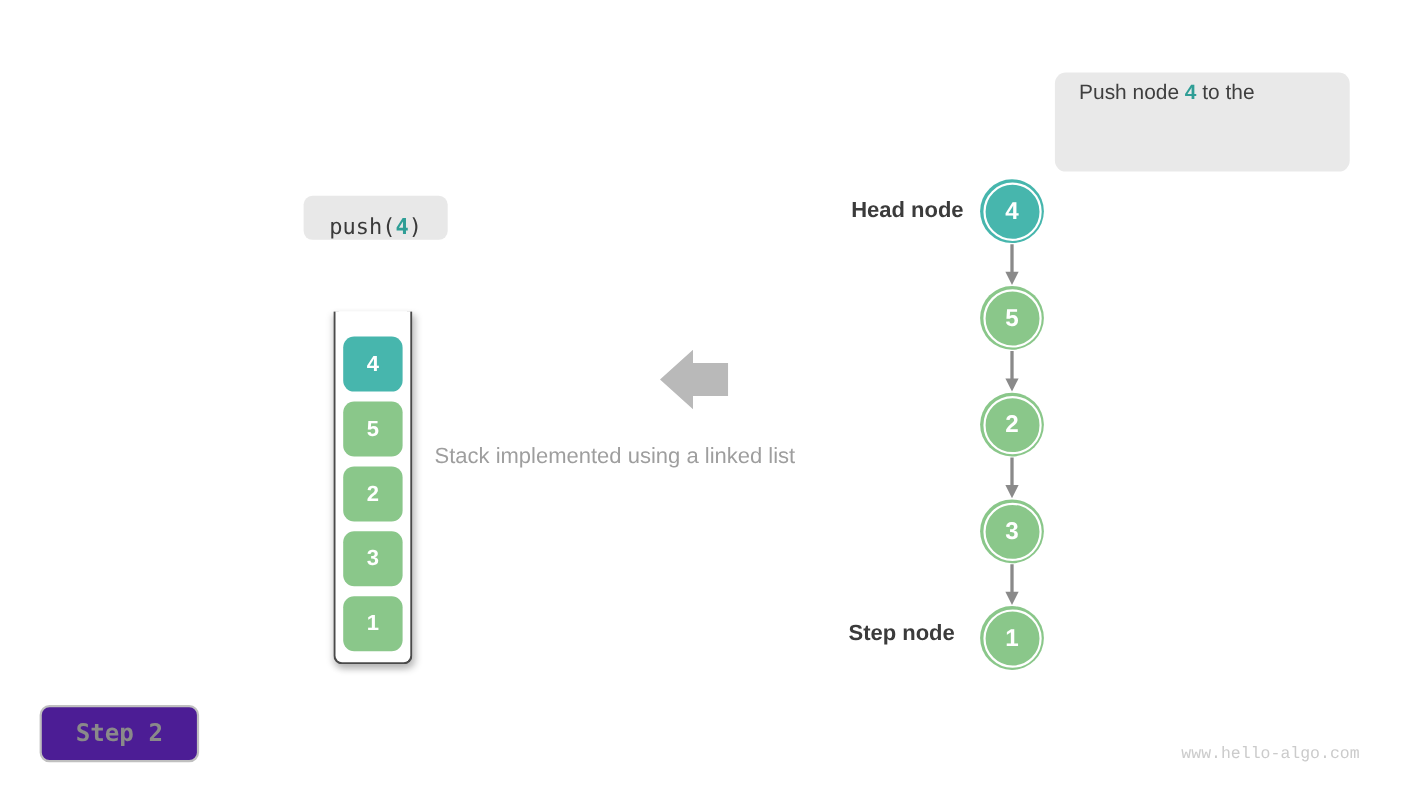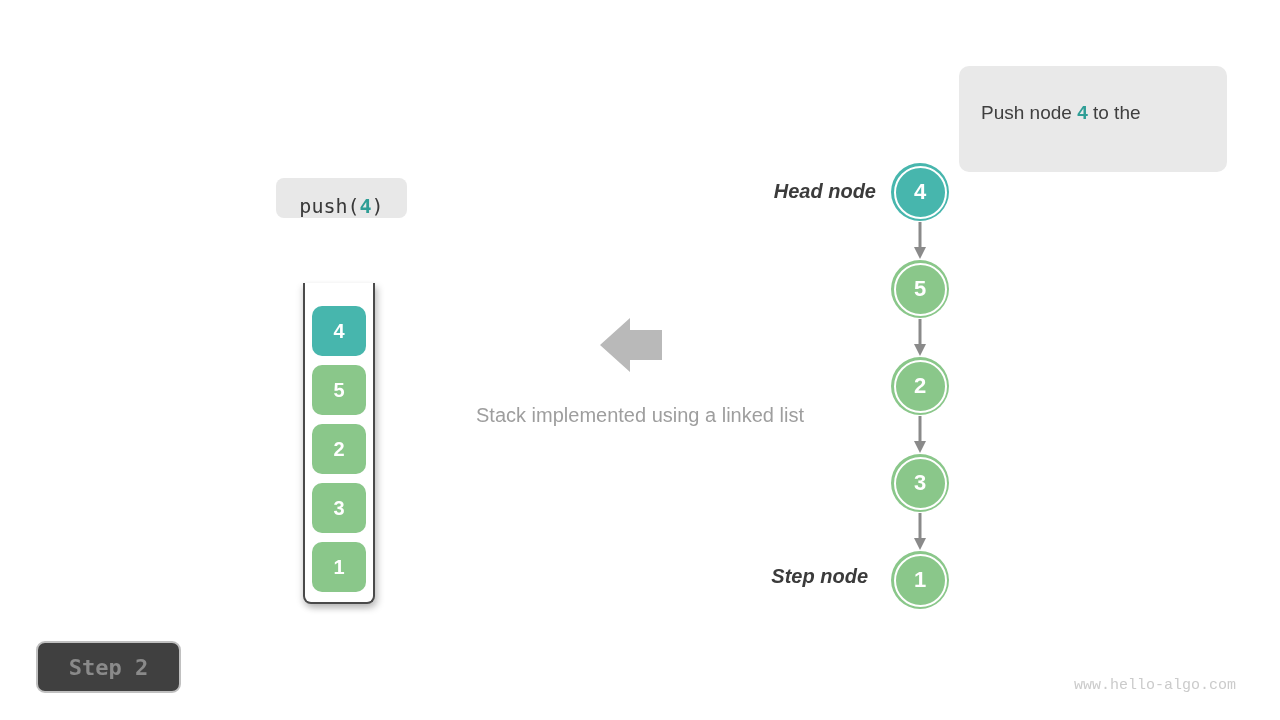--- a/index.html
+++ b/index.html
@@ -12,24 +12,24 @@
     font-family: "Liberation Sans", sans-serif;
     overflow: hidden;
   }
 
   
   .callout {
     position: absolute;
     left: 959px;
     top: 66px;
     width: 268px;
-    height: 106px;
+    height: 90px;
     background: #e9e9e9;
     border-radius: 10px;
-    padding: 33px 22px;
+    padding: 5px 22px;
     font-size: 19px;
     line-height: 28px;
     color: #3f3f3f;
   }
   .accent { color: var(--teal-text); font-weight: bold; }
 
   
   .op-chip {
     position: absolute;
     left: 276px;
@@ -88,21 +88,21 @@
   .big-arrow {
     position: absolute;
     left: 600px;
     top: 318px;
   }
   .caption {
     position: absolute;
     left: 395px;
     top: 404px;
     width: 490px;
-    text-align: center;
+    text-align: left;
     font-size: 20px;
     color: #9e9e9e;
   }
 
   
   .ll-column {
     position: absolute;
     left: 891px;
     top: 163px;
     width: 58px;
@@ -134,33 +134,32 @@
   }
   .ll-node span { position: relative; }
   .ll-arrow { flex: 0 0 auto; display: block; }
 
   .node-label {
     position: absolute;
     font-size: 20px;
     font-weight: bold;
     color: #3b3b3b;
     white-space: nowrap;
-    font-style: italic;
   }
   .head-label { right: 404px; top: 180px; }
   .tail-label { right: 412px; top: 565px; }
 
   
   .step-badge {
     position: absolute;
     left: 36px;
     top: 641px;
     width: 145px;
     height: 52px;
-    background: #404040;
+    background: #4c1d95;
     border: 2px solid #c0c0c0;
     border-radius: 9px;
     display: flex;
     align-items: center;
     justify-content: center;
     font-family: "DejaVu Sans Mono", monospace;
     font-size: 22px;
     font-weight: bold;
     color: #8a8a8a;
   }

